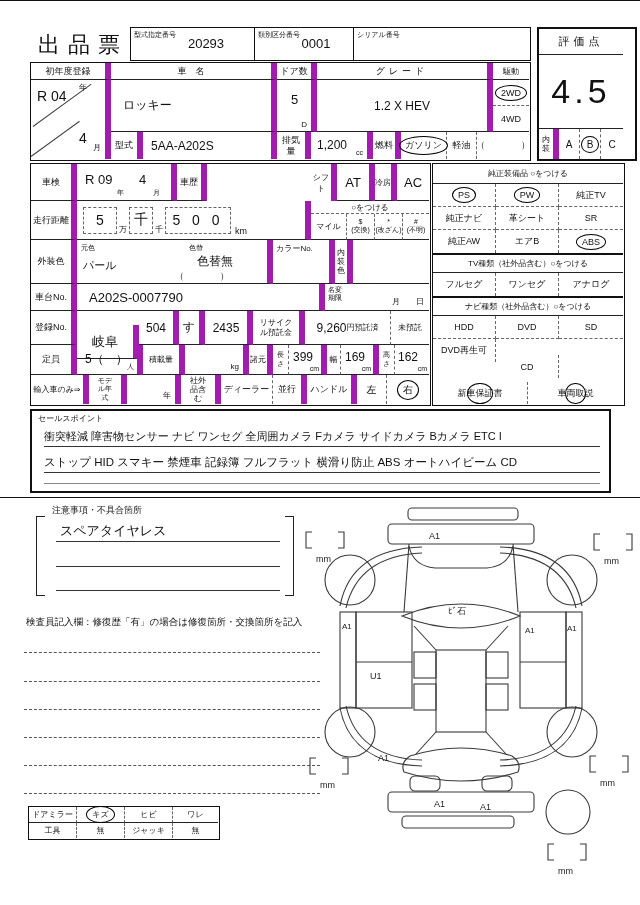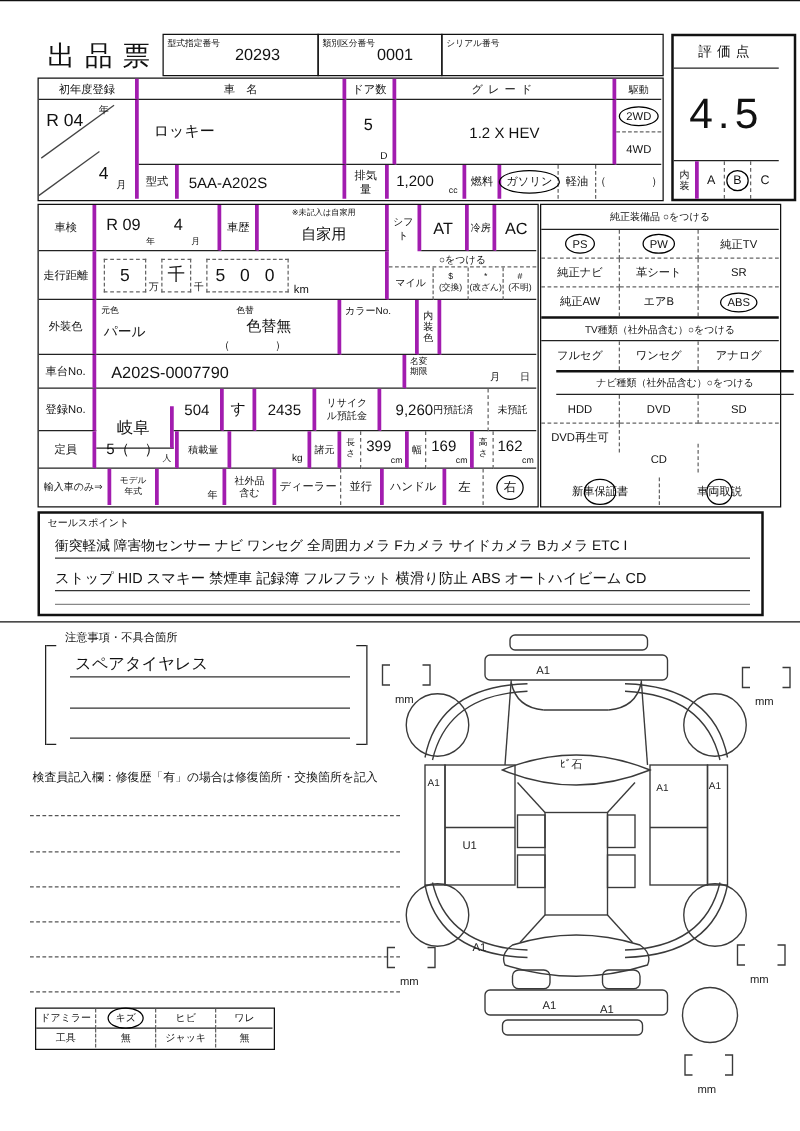--- a/index.html
+++ b/index.html
@@ -2,21 +2,21 @@
 <html><head>
 <meta charset="utf-8">
 <style>
   html,body{margin:0;padding:0;background:#fff}
   .sheet{position:relative;width:640px;height:905px;background:#fff;color:#111;
          font-family:"Liberation Sans","DejaVu Sans",sans-serif;overflow:hidden}
   .a{position:absolute;box-sizing:border-box}
   .ctr{display:flex;align-items:center;justify-content:center;text-align:center}
   .lft{display:flex;align-items:center;justify-content:flex-start}
   .b15{border:1.5px solid #111}.b2{border:2px solid #111}
-  .br{border-right:3px solid #a21caf}.bb{border-bottom:1px solid #222}
+  .br{border-right:6px solid #a21caf}.bb{border-bottom:1px solid #222}
   .brd{border-right:1px dashed #666}.bbd{border-bottom:1px dashed #666}
   .bt2{border-top:2px solid #111}
   .s6{font-size:6.5px}.s7{font-size:7px}.s8{font-size:8px}.s9{font-size:9px}
   .s10{font-size:10px}.s11{font-size:11px}.s12{font-size:12px}.s13{font-size:13px}
   .s14{font-size:14px}
   .bold{font-weight:normal}
   .circ{position:relative;display:inline-block}
   .circ::after{content:"";position:absolute;top:-3px;bottom:-3px;left:-6px;right:-6px;
                border:1.6px solid #000;border-radius:50%;pointer-events:none}
   .circm{position:relative;display:inline-block}
@@ -115,24 +115,20 @@
   <div class="a b15" style="left:30px;top:163px;width:401px;height:243px">
 
     <div class="a ctr s9 br bb" style="left:0;top:0;width:46px;height:37px">車検</div>
     <div class="a br bb" style="left:46px;top:0;width:100px;height:37px">
       <span class="a s13" style="left:8px;top:8px">R 09</span>
       <span class="a s7" style="left:40px;top:24px">年</span>
       <span class="a s13" style="left:62px;top:8px">4</span>
       <span class="a s7" style="left:76px;top:24px">月</span>
     </div>
     <div class="a ctr s9 br bb" style="left:146px;top:0;width:30px;height:37px">車歴</div>
-    <div class="a br bb" style="left:176px;top:0;width:104px;height:37px">
-      <div class="a s6 ctr" style="left:0;top:2px;width:104px">※未記入は自家用</div>
-      <div class="a ctr s12 bold" style="left:0;top:12px;width:104px;height:22px">自家用</div>
-    </div>
     <div class="a ctr s8 br" style="left:280px;top:0;width:26px;height:37px">シフト</div>
     <div class="a ctr s13 br bb" style="left:306px;top:0;width:38px;height:37px">AT</div>
     <div class="a ctr s8 br bb" style="left:344px;top:0;width:22px;height:37px">冷房</div>
     <div class="a ctr s13 bb" style="left:366px;top:0;width:32px;height:37px">AC</div>
 
     <div class="a ctr s9 br bb" style="left:0;top:37px;width:46px;height:39px">走行距離</div>
     <div class="a br bb" style="left:46px;top:37px;width:234px;height:39px;display:flex;align-items:center;padding:0 6px;gap:2px">
       <span class="dbox s14" style="width:34px;height:27px">5</span>
       <span class="s8" style="align-self:flex-end;margin-bottom:4px">万</span>
       <span class="dbox s14" style="width:24px;height:27px">千</span>
@@ -245,21 +241,21 @@
     <div class="a ctr s9 brd" style="left:63px;top:66px;width:63px;height:23px">エアB</div>
     <div class="a ctr s9" style="left:126px;top:66px;width:64px;height:23px">
         <span class="circ">ABS</span>
       </div>
 
     <div class="a ctr s8 bt2 bb" style="left:0;top:89px;width:190px;height:20px">TV種類（社外品含む）○をつける</div>
     <div class="a ctr s9 brd" style="left:0;top:109px;width:63px;height:23px">フルセグ</div>
     <div class="a ctr s9 brd" style="left:63px;top:109px;width:63px;height:23px">ワンセグ</div>
     <div class="a ctr s9" style="left:126px;top:109px;width:64px;height:23px">アナログ</div>
 
-    <div class="a ctr s8 bt2 bb" style="left:12px;top:132px;width:190px;height:20px">ナビ種類（社外品含む）○をつける</div>
+    <div class="a ctr s8 bt2 bb" style="left:0;top:132px;width:190px;height:20px">ナビ種類（社外品含む）○をつける</div>
     <div class="a ctr s9 brd bbd" style="left:0;top:152px;width:63px;height:23px">HDD</div>
     <div class="a ctr s9 brd bbd" style="left:63px;top:152px;width:63px;height:23px">DVD</div>
     <div class="a ctr s9 bbd" style="left:126px;top:152px;width:64px;height:23px">SD</div>
     <div class="a ctr s9 brd" style="left:0;top:175px;width:63px;height:23px">DVD再生可</div>
     <div class="a ctr s9 brd" style="left:63px;top:191px;width:63px;height:23px">CD</div>
     <div class="a ctr s9" style="left:126px;top:175px;width:64px;height:23px"></div>
 
     <div class="a ctr s9 brd" style="left:0;top:218px;width:95px;height:22px">
         <span class="circm">新車保証書</span>
       </div>

